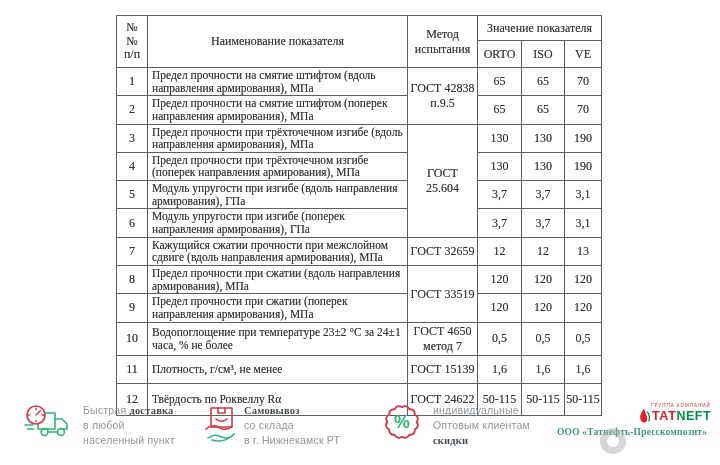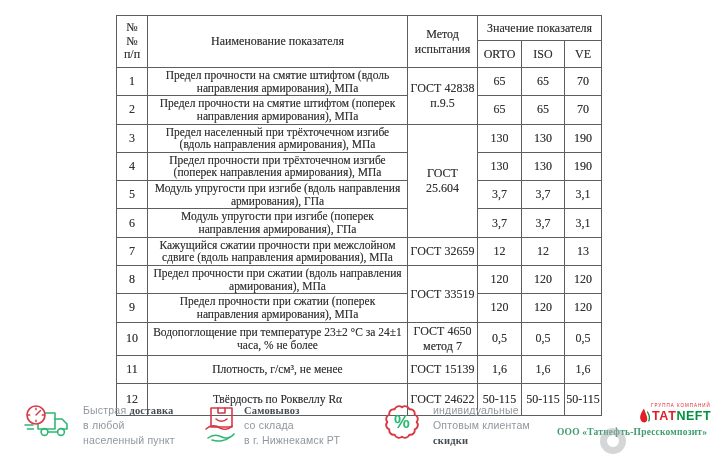--- a/index.html
+++ b/index.html
@@ -7,21 +7,21 @@
   body { position:relative; font-family:"Liberation Serif", serif; }
 
   
   .doc-table {
     position:absolute; left:116px; top:15px; width:485px;
     border-collapse:collapse; table-layout:fixed;
     color:#333333; text-shadow:0 0 0.5px rgba(60,60,60,0.55);
   }
   .doc-table td { border:1px solid #5e5e5e; vertical-align:middle; }
   .cell-num   { text-align:center; font-size:12px; }
-  .cell-name  { font-size:11.5px; line-height:1.1; padding:1px 4px; text-align:center; }
+  .cell-name  { font-size:11.5px; line-height:1.1; padding:1px 4px; text-align:left; }
   .cell-method{ text-align:center; font-size:12px; line-height:1.2; padding:1px 2px; }
   .cell-value { text-align:center; font-size:12px; padding:0 1px; }
   .hdr        { text-align:center; font-size:12px; line-height:1.25; }
   .hdr-num div{ line-height:1.15; }
 
   
   .feature { position:absolute; display:flex; align-items:flex-start;
              font-family:"Liberation Sans", sans-serif; }
   .feature-text { font-size:10.5px; line-height:15px; color:#8f979e; letter-spacing:0.2px; }
   .feature-text b { color:#454d54; font-weight:bold;font-family:Liberation Serif, serif; }
@@ -86,21 +86,21 @@
     </tr>
     <tr style="height:24px">
       <td class="cell-num">2</td>
       <td class="cell-name">Предел прочности на смятие штифтом (поперек направления армирования), МПа</td>
       <td class="cell-value">65</td>
       <td class="cell-value">65</td>
       <td class="cell-value">70</td>
     </tr>
     <tr style="height:25px">
       <td class="cell-num">3</td>
-      <td class="cell-name">Предел населенный при трёхточечном изгибе (вдоль направления армирования), МПа</td>
+      <td class="cell-name">Предел прочности при трёхточечном изгибе (вдоль направления армирования), МПа</td>
       <td class="cell-method" rowspan="4">ГОСТ 25.604</td>
       <td class="cell-value">130</td>
       <td class="cell-value">130</td>
       <td class="cell-value">190</td>
     </tr>
     <tr style="height:26px">
       <td class="cell-num">4</td>
       <td class="cell-name">Предел прочности при трёхточечном изгибе (поперек направления армирования), МПа</td>
       <td class="cell-value">130</td>
       <td class="cell-value">130</td>

